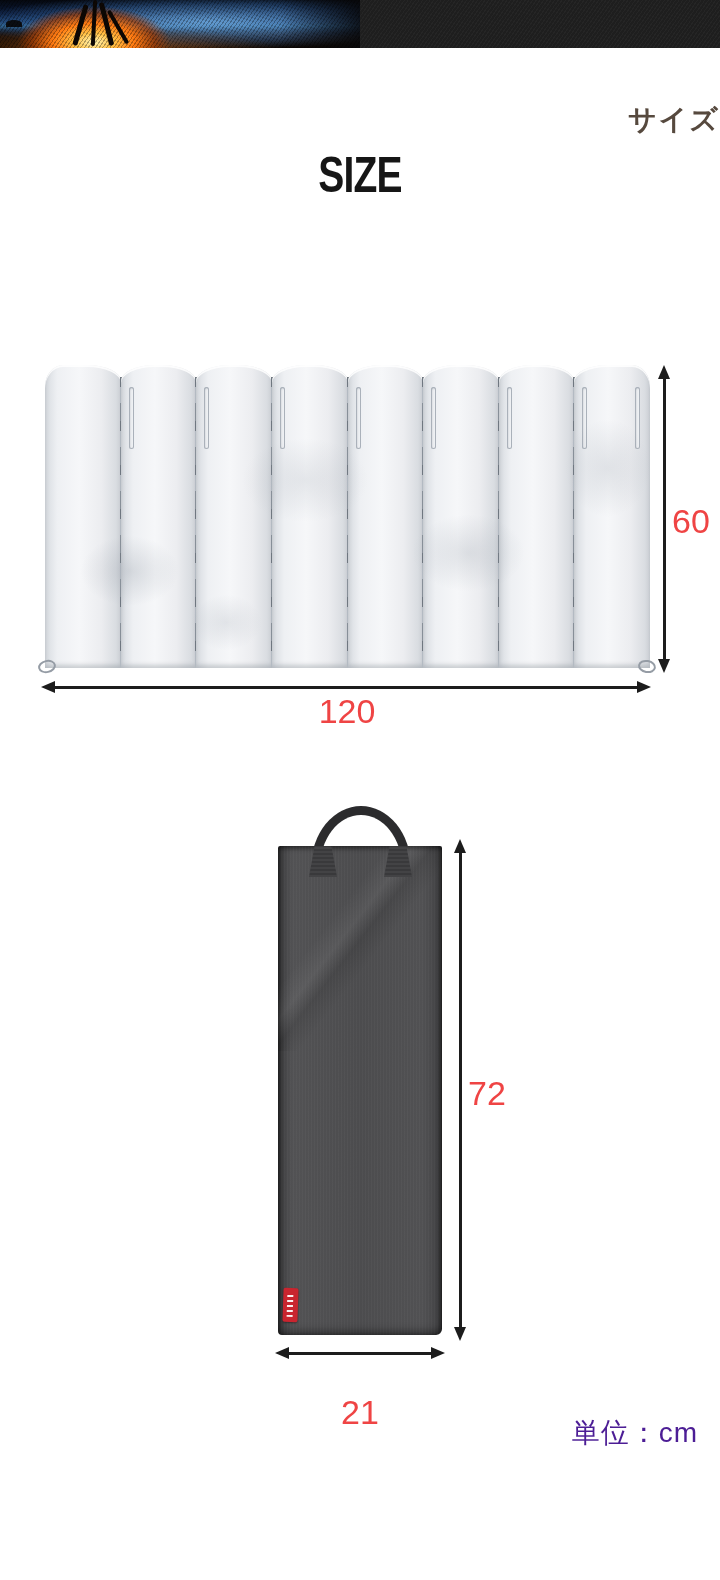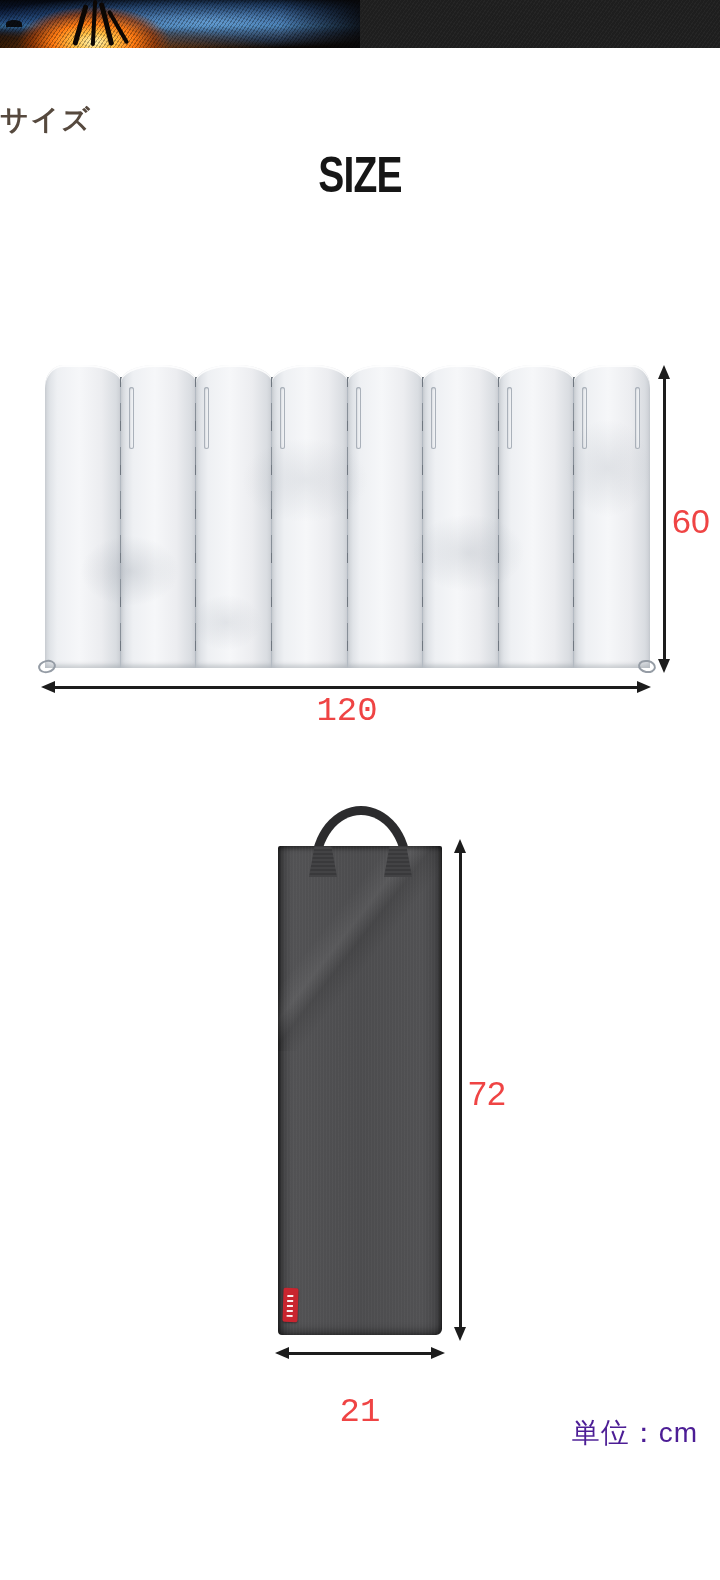--- a/index.html
+++ b/index.html
@@ -37,21 +37,21 @@
   .rock{position:absolute;left:6px;top:20px;width:16px;height:7px;background:#0a0d12;border-radius:50% 50% 0 0;}
   .banner-dark{
     position:absolute;left:360px;top:0;width:360px;height:48px;background:#1e1e1e;
   }
   .banner-dark::after{
     content:"";position:absolute;inset:0;
     background:repeating-linear-gradient(125deg, rgba(255,255,255,.03) 0 1px, transparent 1px 3px);
   }
   
   .subtitle-jp{
-    position:absolute;left:0;top:106px;width:720px;text-align:left;
+    position:absolute;left:0;top:106px;width:720px;text-align:right;
     font-size:28px;font-weight:600;letter-spacing:2px;color:#56493e;line-height:1;
   }
   .title-en{
     position:absolute;left:0;top:150px;width:720px;text-align:center;
     font-size:50px;font-weight:900;color:#161616;line-height:1;
     transform:scaleX(.78);transform-origin:50% 50%;letter-spacing:-1px;
   }
   
   .windscreen{position:absolute;left:45px;top:365px;width:605px;height:303px;display:flex;}
   .panel{
@@ -88,21 +88,21 @@
   
   .dim-line-v{position:absolute;width:3px;background:#1c1c1c;}
   .dim-line-v::before,.dim-line-v::after{content:"";position:absolute;left:-5px;border:6.5px solid transparent;}
   .dim-line-v::before{top:-13px;border-bottom:14px solid #1c1c1c;}
   .dim-line-v::after{bottom:-13px;border-top:14px solid #1c1c1c;}
   .dim-line-h{position:absolute;height:3px;background:#1c1c1c;}
   .dim-line-h::before,.dim-line-h::after{content:"";position:absolute;top:-5px;border:6.5px solid transparent;}
   .dim-line-h::before{left:-13px;border-right:14px solid #1c1c1c;}
   .dim-line-h::after{right:-13px;border-left:14px solid #1c1c1c;}
   .dim-label{position:absolute;font-size:34px;line-height:1;color:#ef4444;}
-  .dim-label.center{width:120px;text-align:center;font-family:Liberation Mono, monospace;}
+  .dim-label.center{width:120px;text-align:center;}
   
   .bag-handle{
     position:absolute;left:311px;top:806px;width:100px;height:72px;
     border:9px solid #2b2b2d;border-bottom:none;
     border-radius:52px 52px 0 0 / 64px 64px 0 0;
     box-sizing:border-box;
   }
   .bag-body{
     position:absolute;left:278px;top:846px;width:164px;height:489px;
     background:

